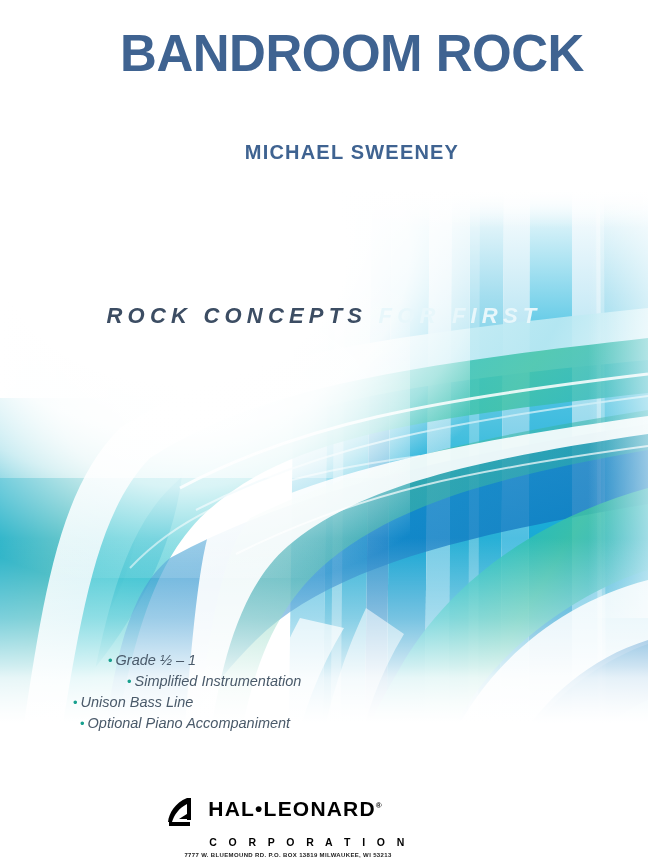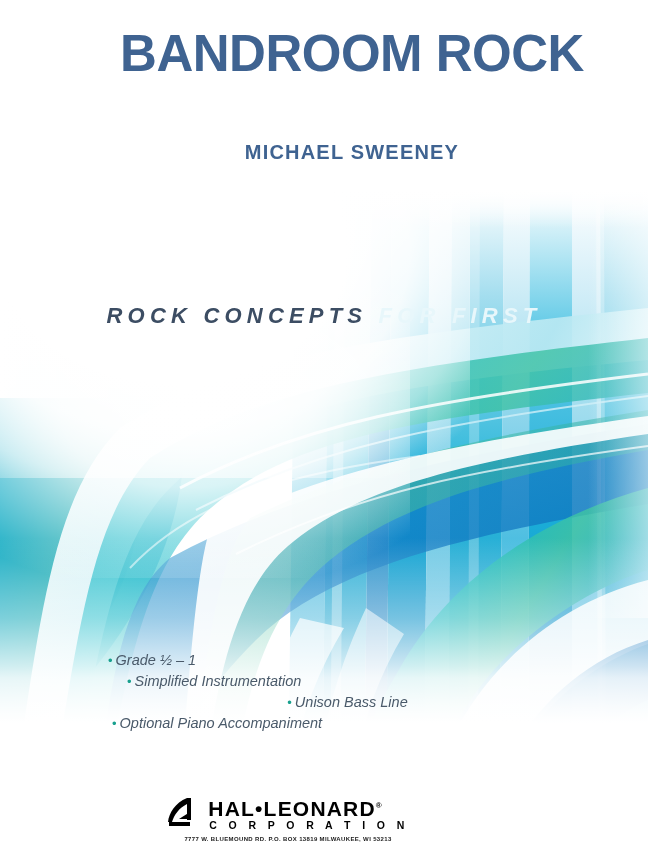--- a/index.html
+++ b/index.html
@@ -157,22 +157,22 @@
     white-space: nowrap;
   }
   .bullet-dot {
     color: #18a08e;
     font-style: normal;
     font-size: 13px;
     padding-right: 3px;
   }
   .r0 { padding-left: 108px; }
   .r1 { padding-left: 127px; }
-  .r2 { padding-left: 115px; text-align: center; }
-  .r3 { padding-left: 112px; }
+  .r2 { padding-left: 73px; }
+  .r3 { padding-left: 80px; }
 
   
   .publisher {
     position: absolute;
     left: 0;
     top: 796px;
     width: 576px;
     text-align: center;
     z-index: 25;
   }
@@ -203,20 +203,21 @@
   }
   .logo-sub {
     font-family: "Liberation Sans", sans-serif;
     font-weight: bold;
     font-size: 10.5px;
     letter-spacing: 4.4px;
     color: #000000;
     line-height: 13px;
     white-space: nowrap;
     padding-left: 1px;
+    margin-top: 17px;
   }
   .logo-address {
     margin-top: 3px;
     font-family: "Liberation Sans", sans-serif;
     font-weight: bold;
     font-size: 6px;
     letter-spacing: 0.35px;
     color: #1a1a1a;
     white-space: nowrap;
   }

